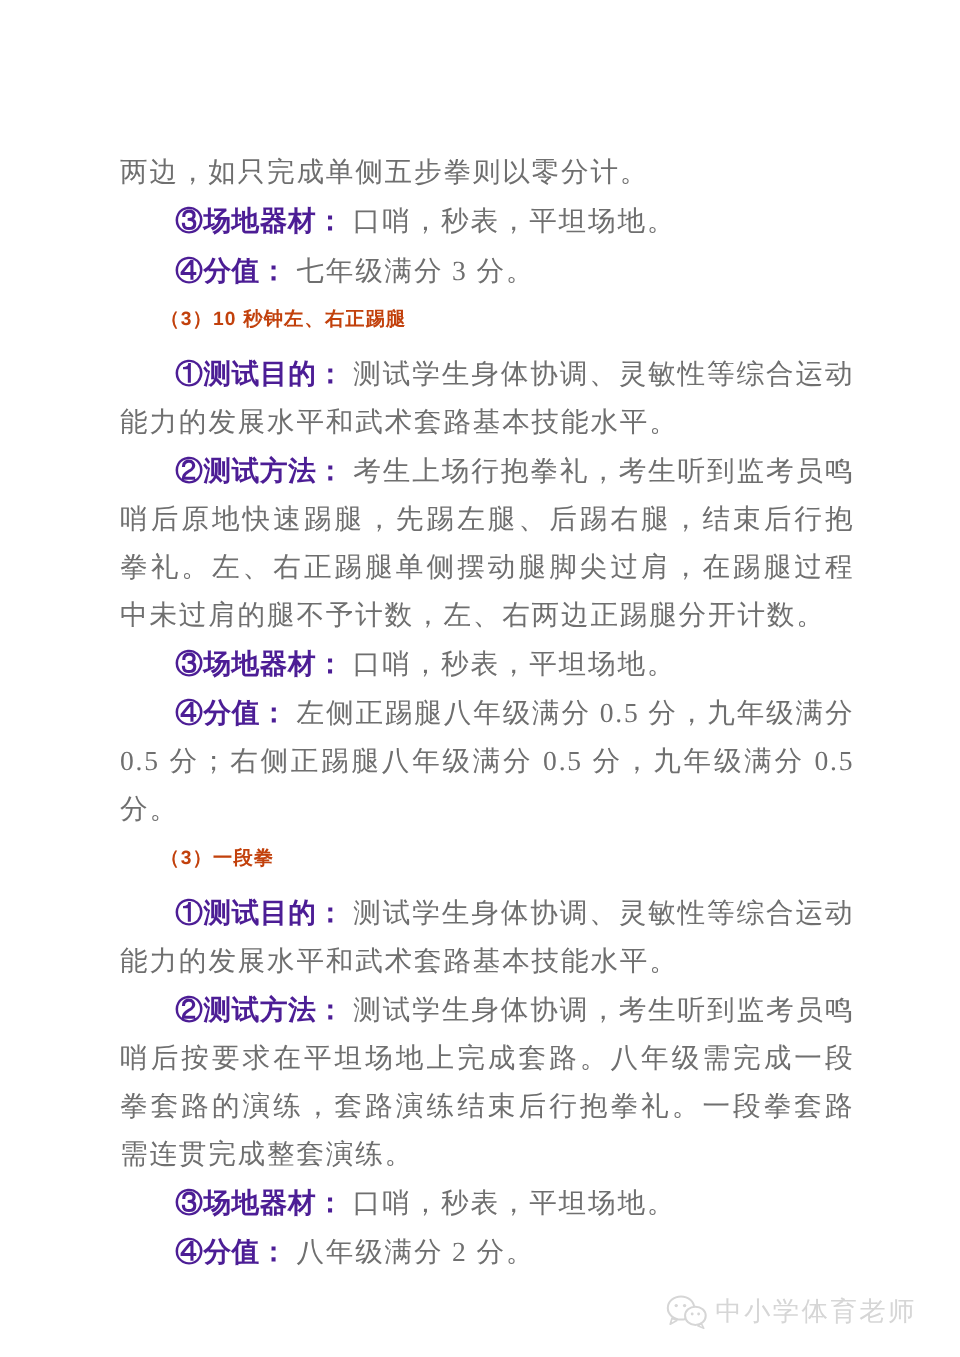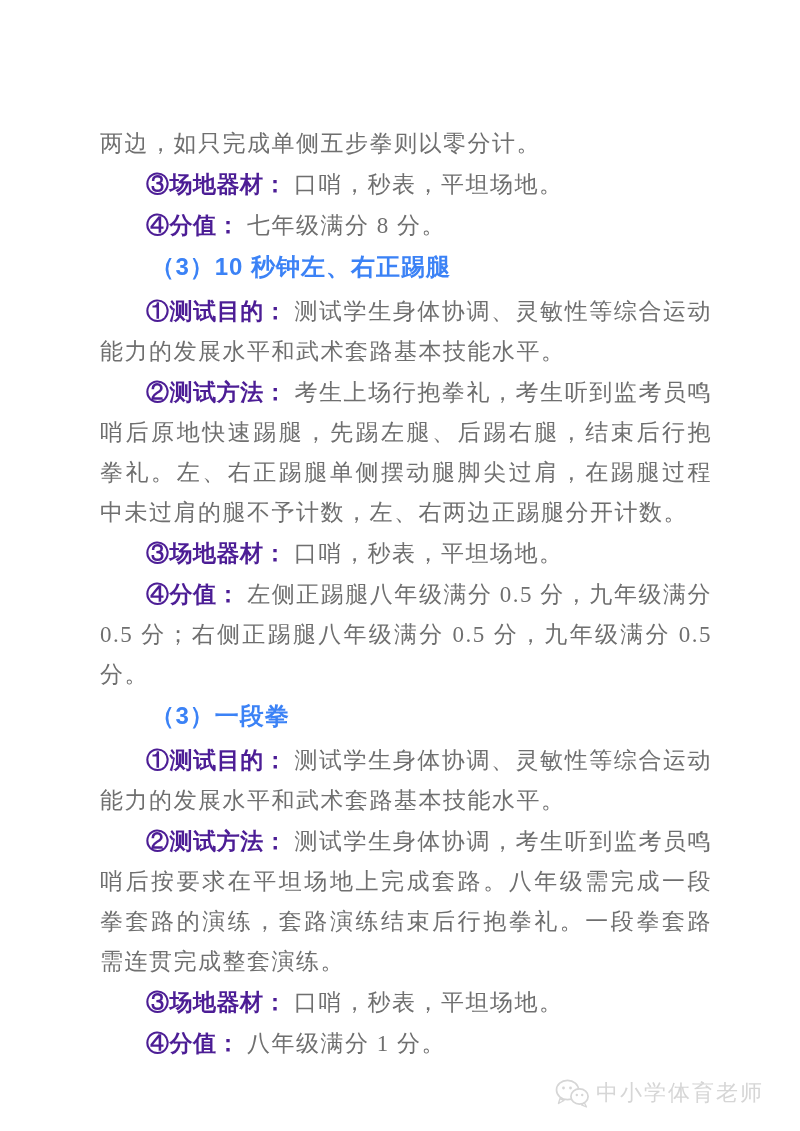--- a/index.html
+++ b/index.html
@@ -39,22 +39,22 @@
   .label {
     font-family: "Liberation Sans", sans-serif;
     font-weight: bold;
     color: #4c1d95;
     letter-spacing: 0.5px;
     padding-right: 7px;
   }
   p.heading {
     font-family: "Liberation Sans", sans-serif;
     font-weight: bold;
-    color: #3b82f6;
-    font-size: 24px;
+    color: #c2410c;
+    font-size: 16px;
     line-height: 40px;
     text-indent: 2.1em;
     letter-spacing: 1px;
     margin-top: 1px;
     margin-bottom: 4px;
   }
   .footer {
     position: absolute;
     top: 1078px;
     right: 36px;
@@ -72,31 +72,31 @@
   }
 </style>
 </head>
 <body>
 
 <div class="page">
 
   <div class="content" id="content">
       <p class="no-indent"><span class="serif">两边，如只完成单侧五步拳则以零分计。</span></p>
       <p class="indent"><span class="label">③场地器材：</span><span class="serif">口哨，秒表，平坦场地。</span></p>
-      <p class="indent"><span class="label">④分值：</span><span class="serif">七年级满分 8 分。</span></p>
+      <p class="indent"><span class="label">④分值：</span><span class="serif">七年级满分 3 分。</span></p>
       <p class="heading">（3）10 秒钟左、右正踢腿</p>
       <p class="indent"><span class="label">①测试目的：</span><span class="serif">测试学生身体协调、灵敏性等综合运动能力的发展水平和武术套路基本技能水平。</span></p>
       <p class="indent"><span class="label">②测试方法：</span><span class="serif">考生上场行抱拳礼，考生听到监考员鸣哨后原地快速踢腿，先踢左腿、后踢右腿，结束后行抱拳礼。左、右正踢腿单侧摆动腿脚尖过肩，在踢腿过程中未过肩的腿不予计数，左、右两边正踢腿分开计数。</span></p>
       <p class="indent"><span class="label">③场地器材：</span><span class="serif">口哨，秒表，平坦场地。</span></p>
       <p class="indent"><span class="label">④分值：</span><span class="serif">左侧正踢腿八年级满分 0.5 分，九年级满分 0.5 分；右侧正踢腿八年级满分 0.5 分，九年级满分 0.5 分。</span></p>
       <p class="heading">（3）一段拳</p>
       <p class="indent"><span class="label">①测试目的：</span><span class="serif">测试学生身体协调、灵敏性等综合运动能力的发展水平和武术套路基本技能水平。</span></p>
       <p class="indent"><span class="label">②测试方法：</span><span class="serif">测试学生身体协调，考生听到监考员鸣哨后按要求在平坦场地上完成套路。八年级需完成一段拳套路的演练，套路演练结束后行抱拳礼。一段拳套路需连贯完成整套演练。</span></p>
       <p class="indent"><span class="label">③场地器材：</span><span class="serif">口哨，秒表，平坦场地。</span></p>
-      <p class="indent"><span class="label">④分值：</span><span class="serif">八年级满分 1 分。</span></p>
+      <p class="indent"><span class="label">④分值：</span><span class="serif">八年级满分 2 分。</span></p>
     </div>
 
   <div class="footer">
     <span class="wicon">
       <svg width="36" height="30" viewBox="0 0 36 30" aria-hidden="true">
         <ellipse cx="13.5" cy="12" rx="11" ry="9.6" fill="#ffffff" stroke="#d6d6d6" stroke-width="1.7"></ellipse>
         <path d="M6 20.5 L4.5 25.5 L10 22.5 Z" fill="#ffffff" stroke="#d6d6d6" stroke-width="1.4" stroke-linejoin="round"></path>
         <circle cx="9.5" cy="10" r="1.4" fill="#d6d6d6"></circle>
         <circle cx="16.5" cy="10" r="1.4" fill="#d6d6d6"></circle>
         <ellipse cx="25.5" cy="18.5" rx="8.6" ry="7.6" fill="#ffffff" stroke="#d6d6d6" stroke-width="1.7"></ellipse>

